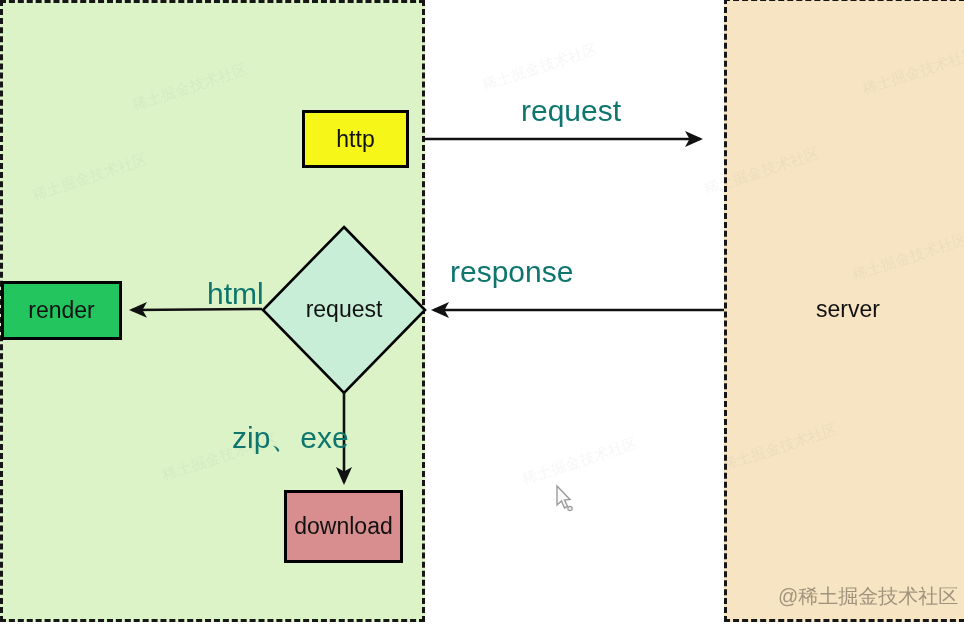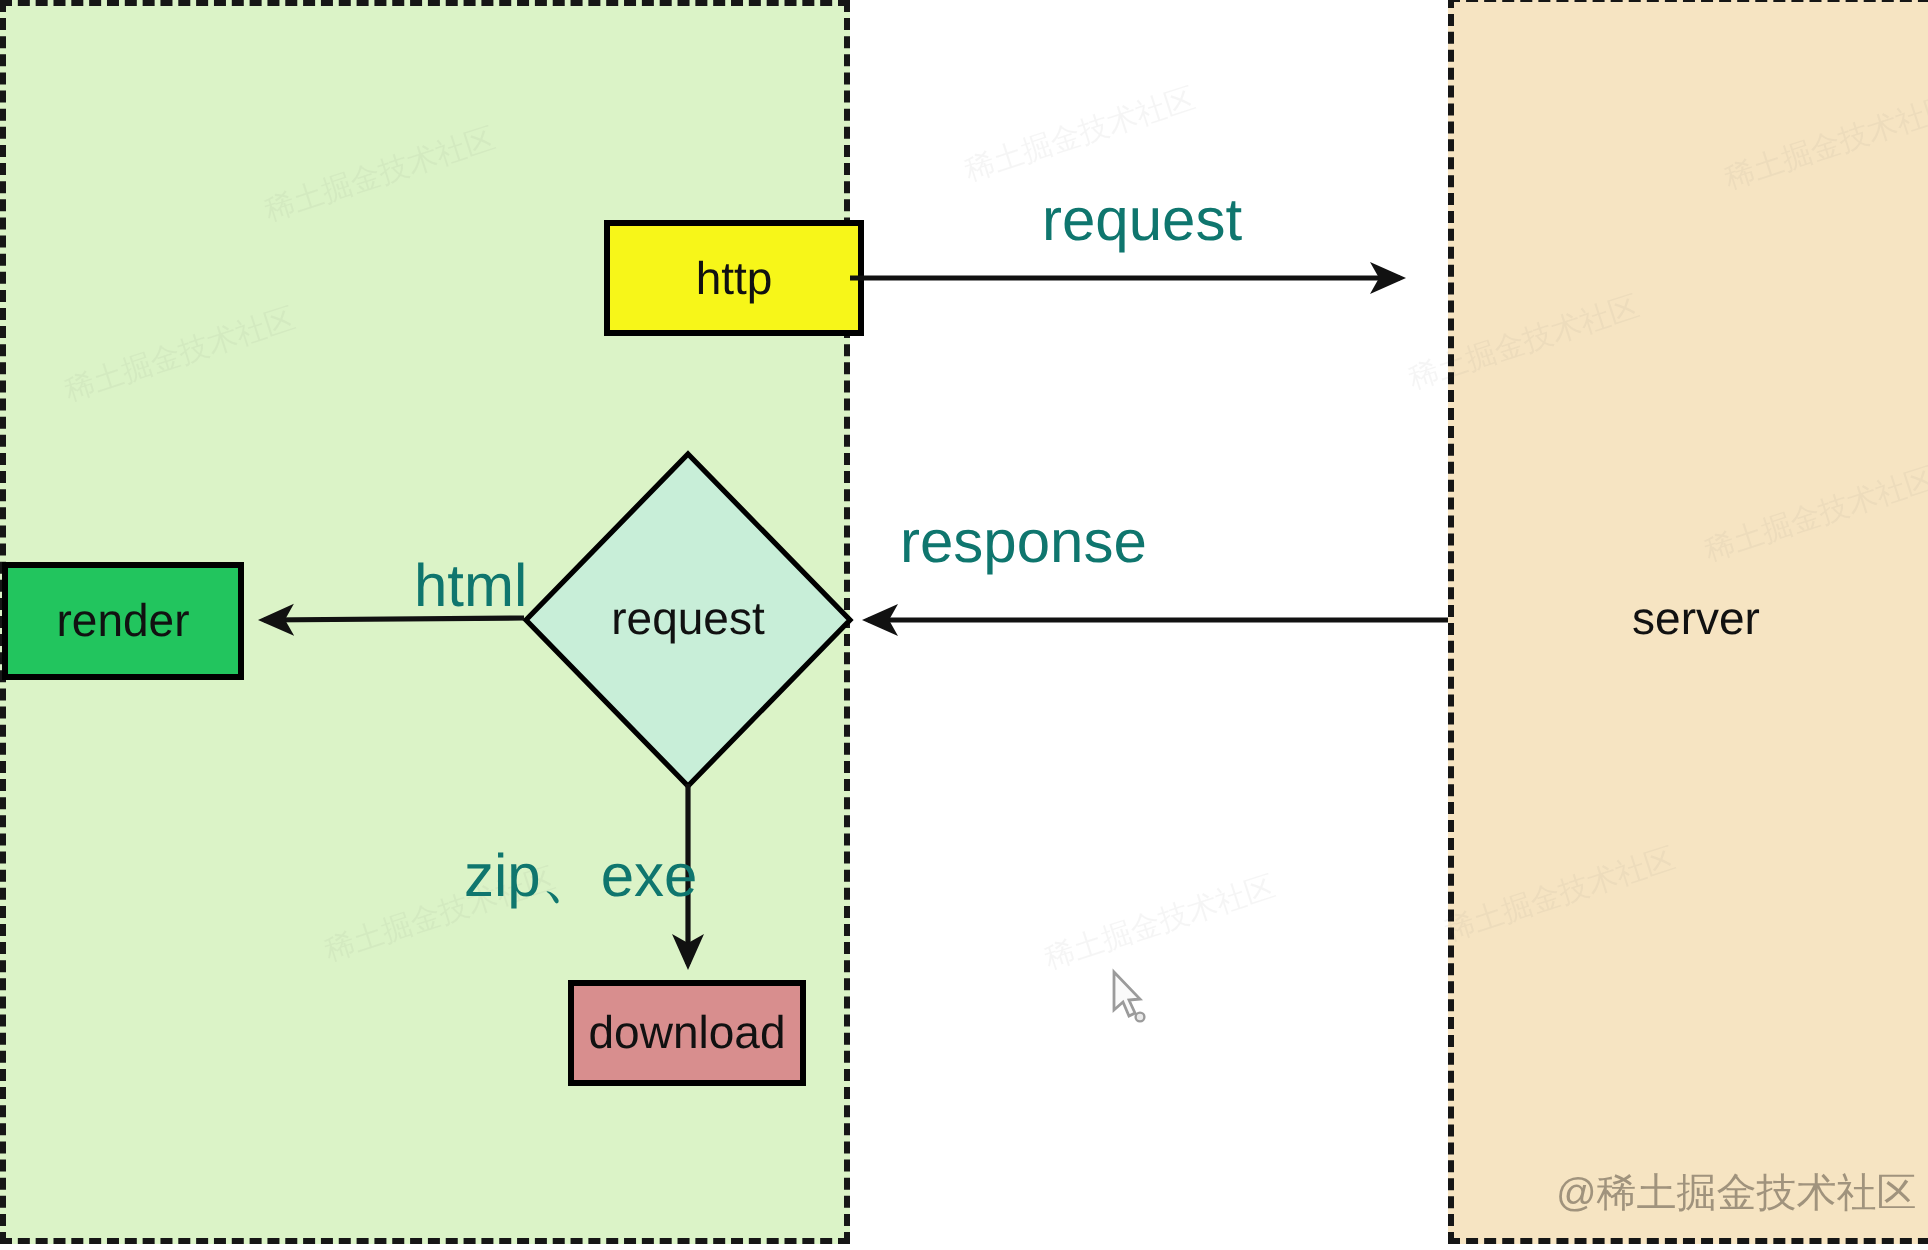--- a/index.html
+++ b/index.html
@@ -36,23 +36,23 @@
   .node {
     position: absolute;
     box-sizing: border-box;
     border: 3px solid #000000;
     display: flex;
     align-items: center;
     justify-content: center;
     font-size: 23px;
     color: #111111;
   }
-  .http-box { left: 302px; top: 110px; width: 130px; height: 58px; background: #f7f619; }
+  .http-box { left: 302px; top: 110px; width: 107px; height: 58px; background: #f7f619; }
   .render-box { left: 1px; top: 281px; width: 121px; height: 59px; background: #22c55e; }
-  .download-box { left: 284px; top: 490px; width: 119px; height: 53px; background: #d88e8e; }
+  .download-box { left: 284px; top: 490px; width: 119px; height: 73px; background: #d88e8e; }
   .diamond-svg { position: absolute; left: 260px; top: 224px; }
   .diamond-label {
     position: absolute;
     left: 284px; top: 296px; width: 120px;
     text-align: center;
     font-size: 23px;
   }
   .edge-label {
     position: absolute;
     font-size: 30px;

